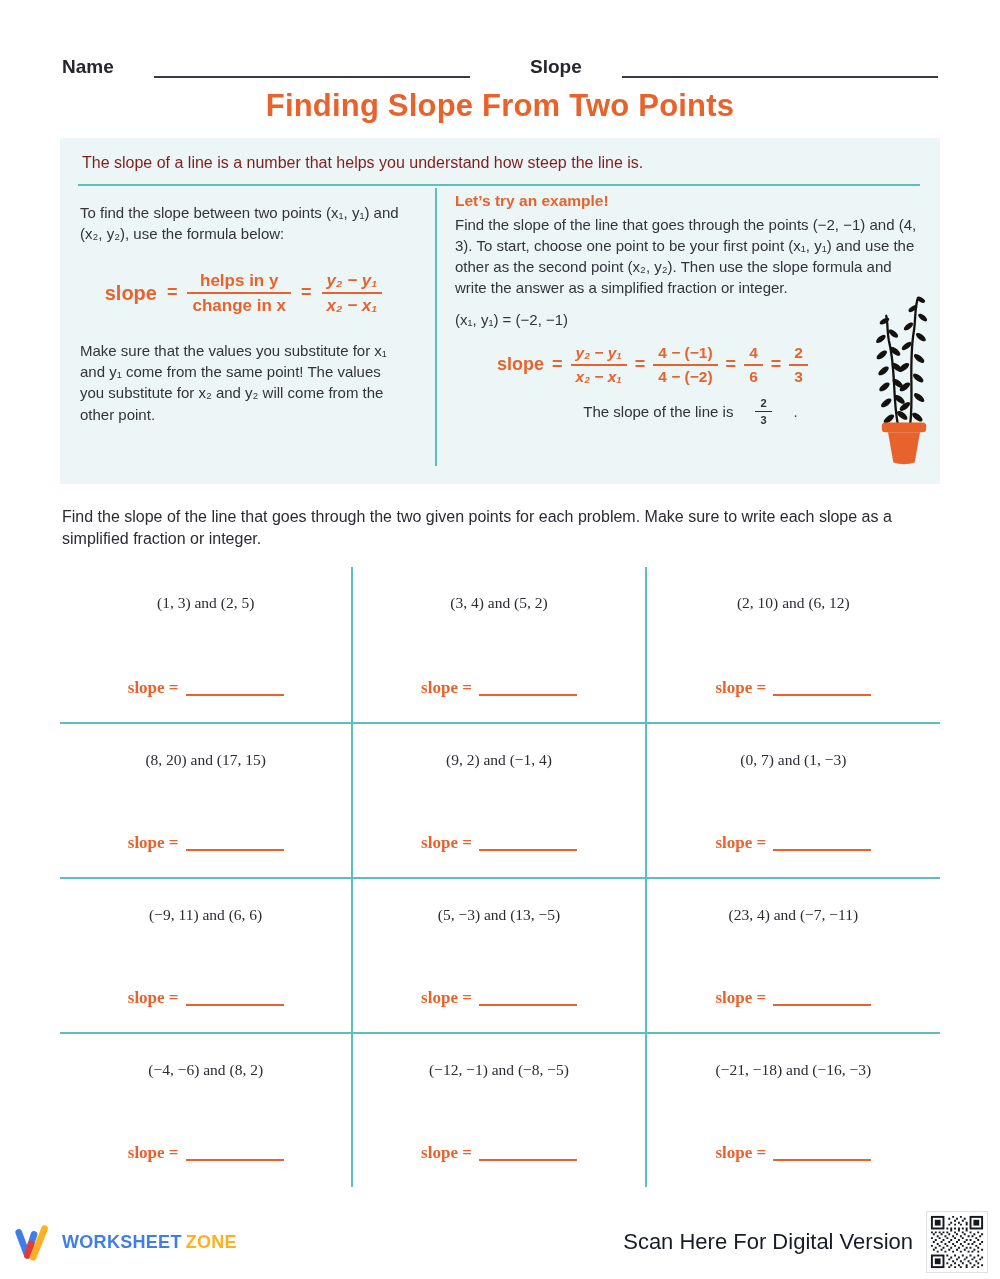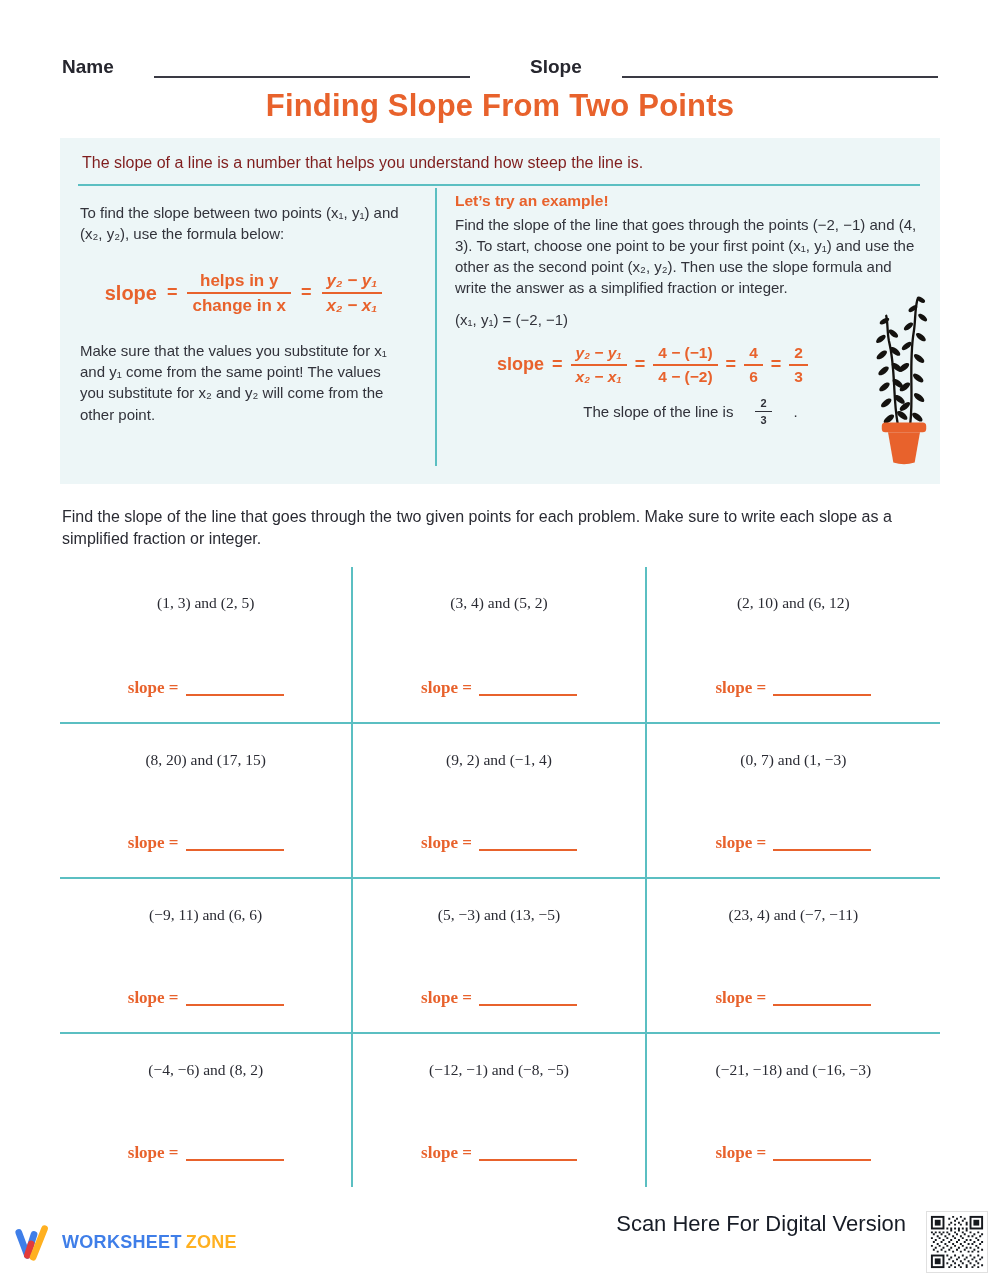--- a/index.html
+++ b/index.html
@@ -56,21 +56,21 @@
   .slope-row { display:flex; gap:7px; }
   .slope-label { color:#E8622C; font-weight:700; font-size:17px; }
   .blank { display:inline-block; width:98px; border-bottom:2.5px solid #E8622C; height:18px; }
 
   
   .footer { position:absolute; left:14px; right:12px; bottom:6px; display:flex; align-items:center; justify-content:space-between; }
   .brand { display:flex; align-items:center; gap:6px; }
   .brand-text { font-size:18px; font-weight:800; letter-spacing:.3px; }
   .brand-first { color:#3F7EE8; }
   .brand-second { color:#FFB020; margin-left:4px; }
-  .scan-group { display:flex; gap:20px; }
+  .scan-group { display:flex; align-items:center; gap:13px; }
   .scan-text { font-size:22px; color:#171C26; font-weight:500; }
   .qr { border:1px solid #E0E0E0; background:#fff; padding:2px; }
 </style>
 </head>
 <body>
 
 <div class="page">
 
   <div class="name-date">
     <span class="nd-label">Name</span>

